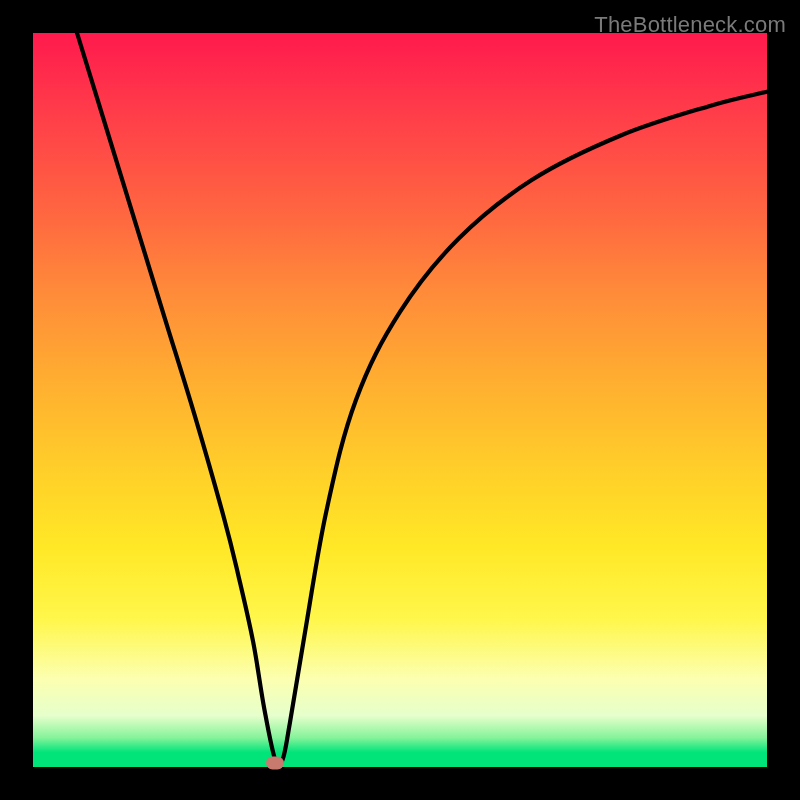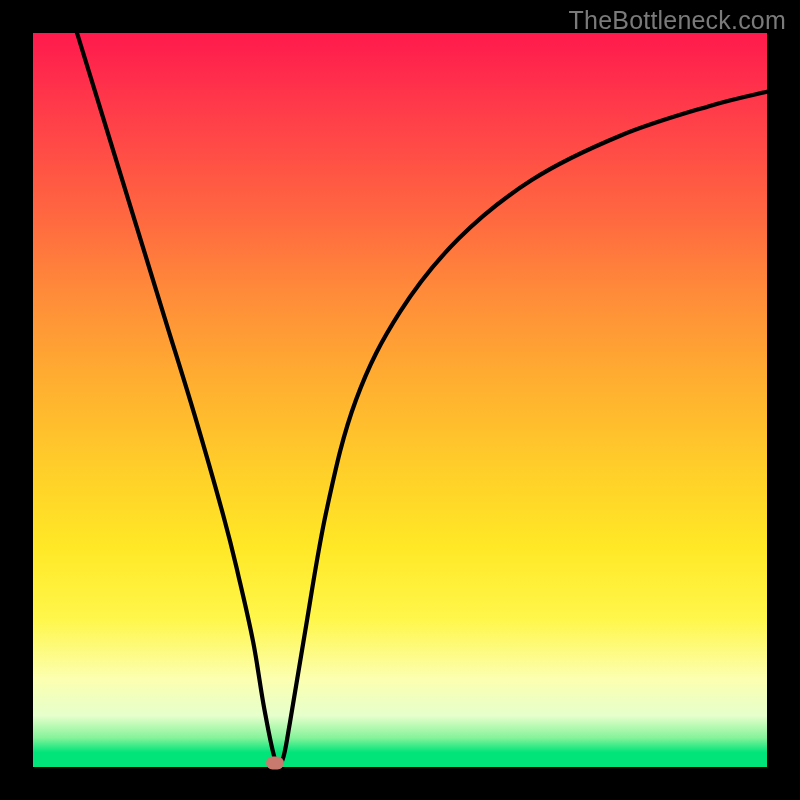--- a/index.html
+++ b/index.html
@@ -38,24 +38,24 @@
       #fff74c 80%,
       #fcffb0 88%,
       #e6ffcc 93%,
       #86f39a 96%,
       #00e47a 98%,
       #00e47a 100%
     );
   }
   .watermark {
     position: absolute;
-    top: 6px;
+    top: 12px;
     right: 14px;
     color: #7a7a7a;
-    font-size: 25px;
+    font-size: 22px;
     letter-spacing: 0.2px;
     font-weight: 500;
   }
   svg.curve {
     position: absolute;
     left: 33px;
     top: 33px;
     width: 734px;
     height: 734px;
     overflow: visible;

